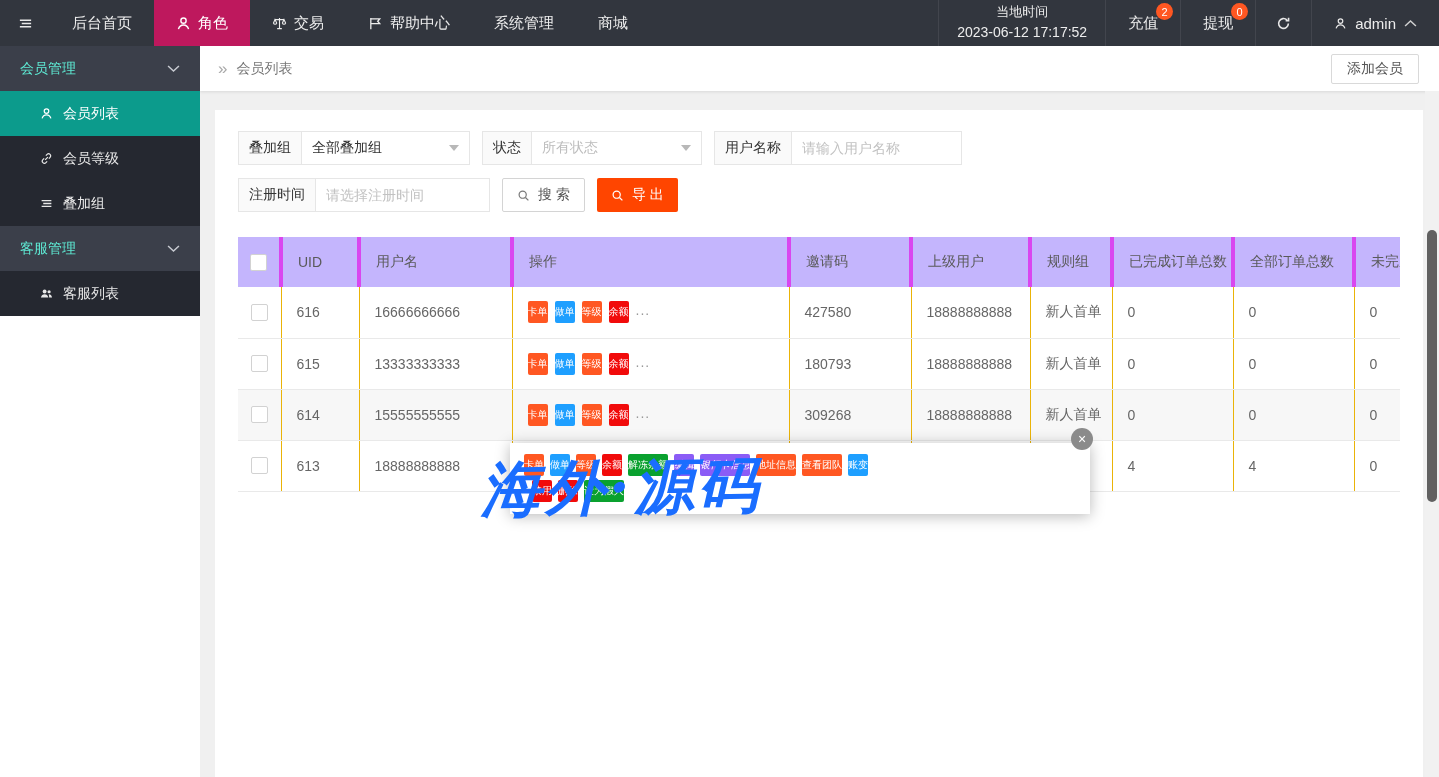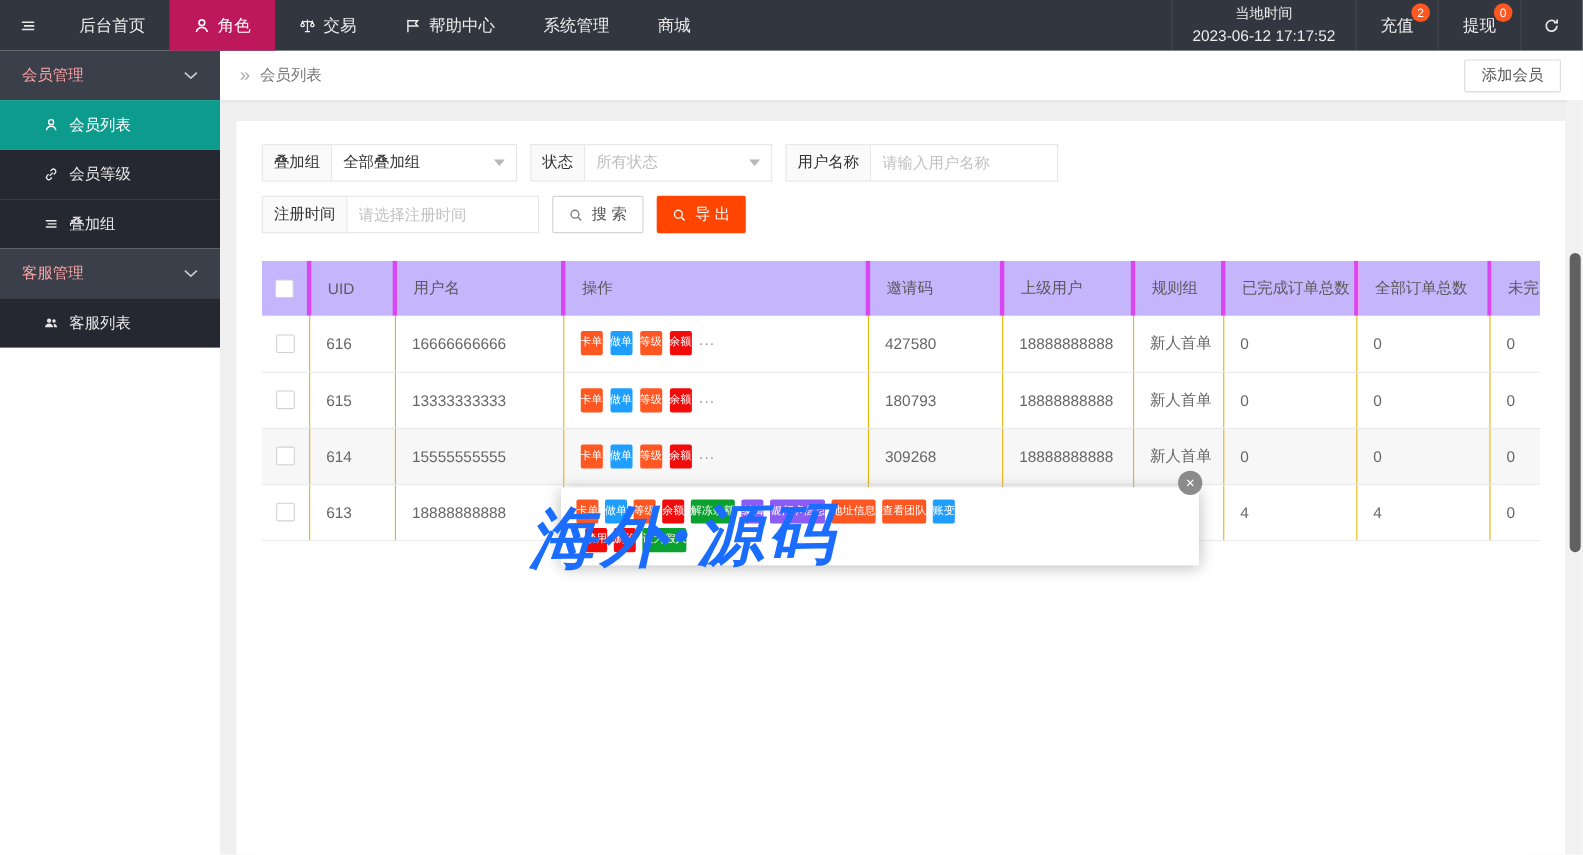--- a/index.html
+++ b/index.html
@@ -27,21 +27,21 @@
   .badge-cell { position:relative; padding:0 22px; display:flex; align-items:center; font-size:15px;
     border-right:1px solid rgba(255,255,255,.08); cursor:pointer; }
   .badge { position:absolute; top:3px; right:7px; min-width:17px; height:17px; background:#ff5722; color:#fff;
     border-radius:9px; font-size:11px; display:flex; align-items:center; justify-content:center; padding:0 4px; }
   .refresh-cell { width:56px; display:flex; align-items:center; justify-content:center;
     border-right:1px solid rgba(255,255,255,.08); cursor:pointer; }
   .admin-cell { padding:0 22px; display:flex; align-items:center; gap:8px; font-size:15px; cursor:pointer; }
 
   
   .sidebar { position:absolute; top:46px; left:0; width:200px; z-index:90; }
-  .side-group { height:45px; background:#3b3f4a; color:#fca5a5; display:flex; align-items:center;
+  .side-group { height:45px; background:#3b3f4a; color:#5eead4; display:flex; align-items:center;
     padding:0 20px; font-size:14px; cursor:pointer;justify-content:center; }
   .side-group .chev { margin-left:auto; color:#c7cad1; }
   .side-item { height:45px; background:#252830; color:#e8e8e8; display:flex; align-items:center; gap:10px;
     padding-left:40px; font-size:14px; cursor:pointer; }
   .side-item.active { background:#0c9b8c; color:#fff; }
 
   
   .breadcrumb-bar { position:absolute; top:46px; left:200px; width:1239px; height:45px; background:#fff;
     display:flex; align-items:center; padding:0 18px; box-shadow:0 1px 3px rgba(0,0,0,.10); z-index:80; }
   .crumb-sep { color:#a8a8a8; font-size:17px; margin-right:9px; }
@@ -155,20 +155,30 @@
       <span class="badge">2</span>
     </div>
     <div class="badge-cell">
       <span>提现</span>
       <span class="badge">0</span>
     </div>
     <div class="refresh-cell">
       <svg class="ic" viewBox="0 0 16 16" fill="none" stroke="#e8e8e8" stroke-width="1.7">
           <path d="M13.2 8A5.2 5.2 0 1 1 11.6 4.2"></path>
           <path d="M13.4 1.8v3.1h-3.1"></path>
+        </svg>
+    </div>
+    <div class="admin-cell">
+      <svg class="ic ic-sm" viewBox="0 0 16 16" fill="none" stroke="#e8e8e8" stroke-width="1.5">
+          <circle cx="8" cy="5" r="2.8"></circle>
+          <path d="M2.6 14c.9-3 3-4.4 5.4-4.4s4.5 1.4 5.4 4.4"></path>
+        </svg>
+      <span>admin</span>
+      <svg class="ic ic-sm" viewBox="0 0 12 8" fill="none" stroke="#cfcfcf" stroke-width="1.4">
+          <path d="M1 6.3L6 1.7l5 4.6"></path>
         </svg>
     </div>
   </div>
 </header>
 
 <aside class="sidebar">
   <div class="side-group">
     <span>会员管理</span>
     <svg class="ic ic-sm chev" viewBox="0 0 12 8" fill="none" stroke="currentColor" stroke-width="1.4">
         <path d="M1 1.7l5 4.6 5-4.6"></path>

